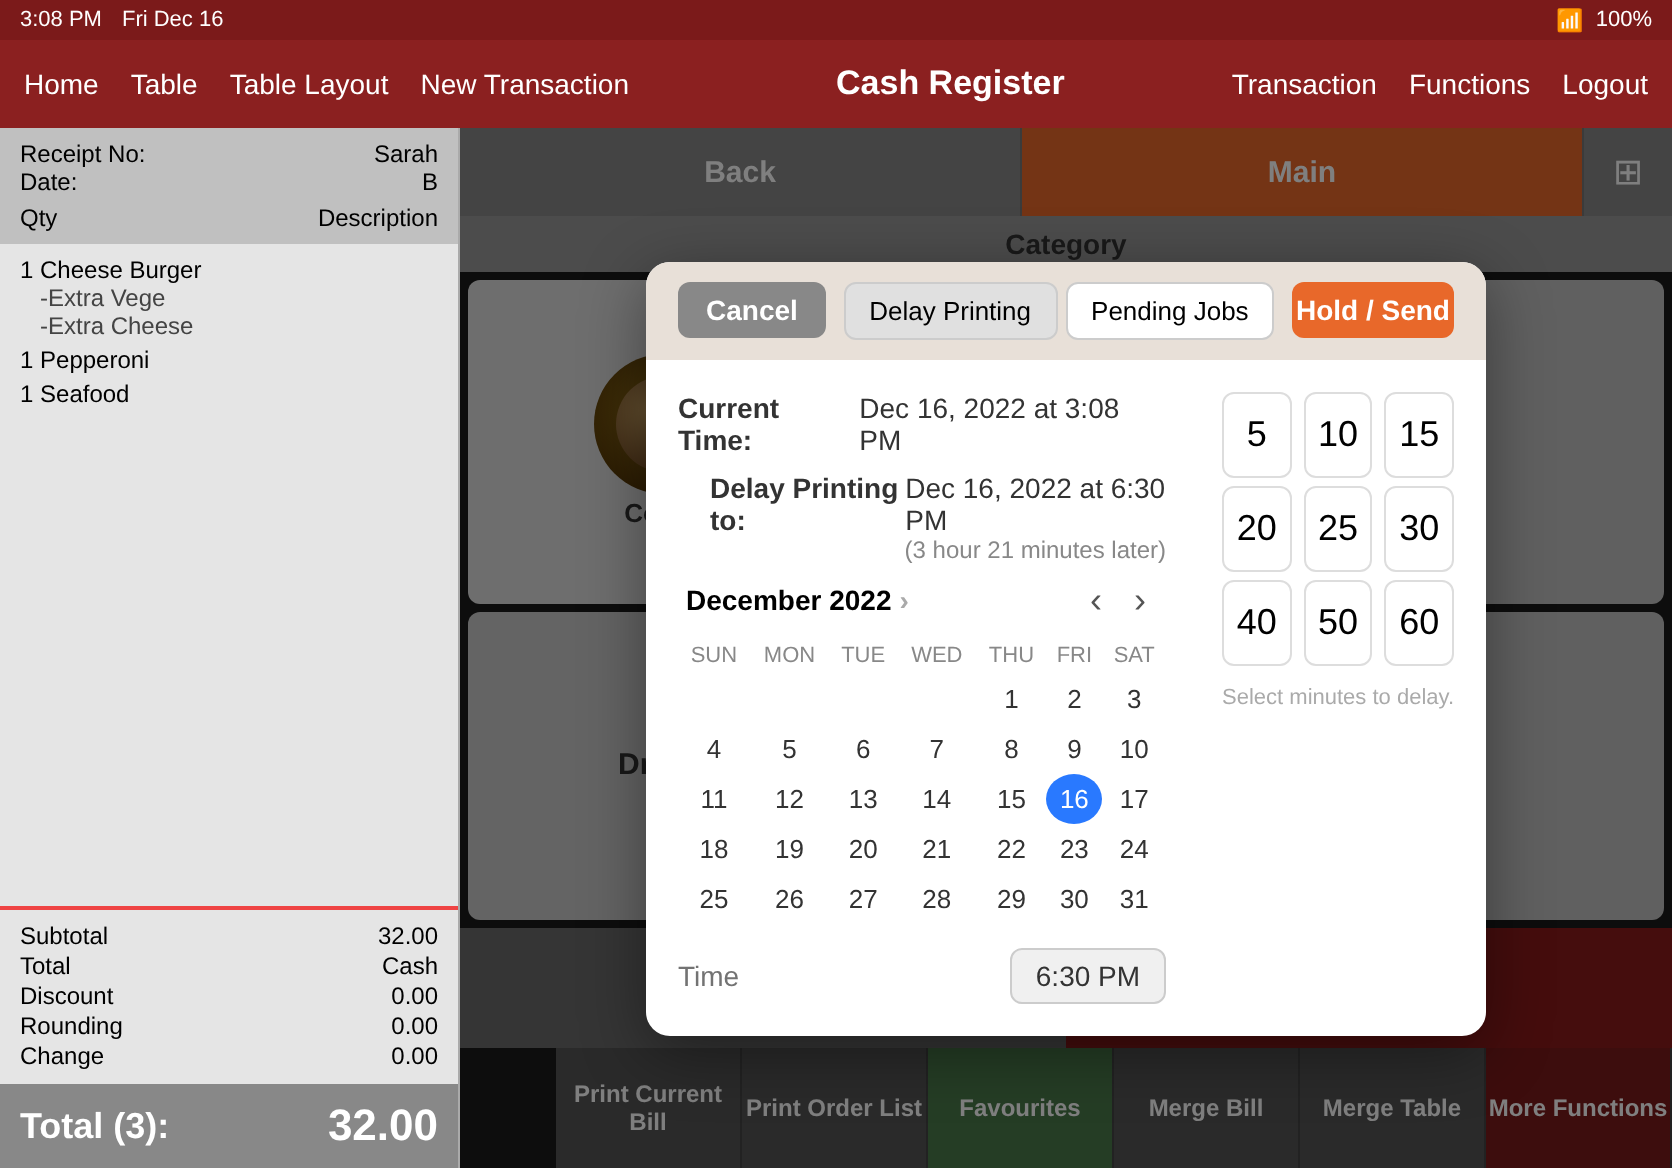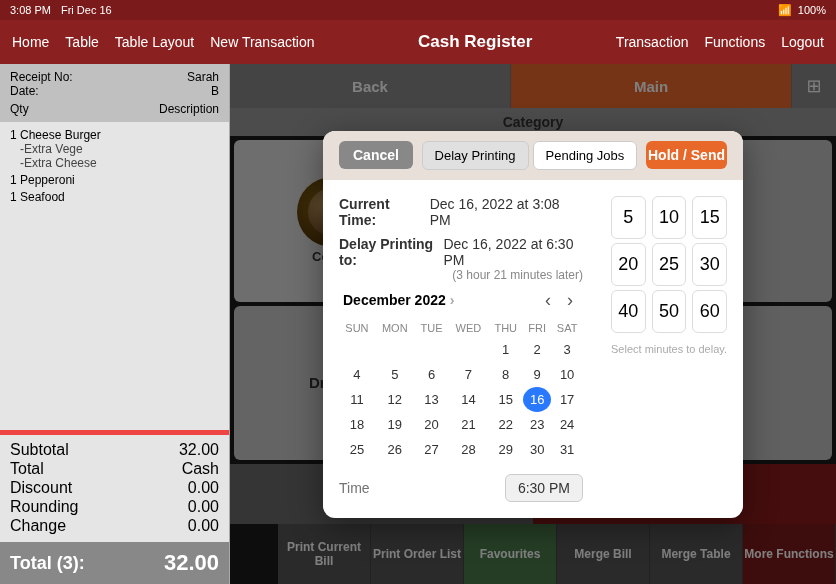--- a/index.html
+++ b/index.html
@@ -49,21 +49,21 @@
     }
     .receipt-header {
       background: #c0c0c0;
       padding: 6px 10px;
       font-size: 12px;
     }
     .receipt-header .row { display: flex; justify-content: space-between; }
     .receipt-items { flex: 1; padding: 6px 10px; font-size: 12px; }
     .receipt-item { margin-bottom: 3px; }
     .receipt-item .sub { margin-left: 10px; color: #444; }
-    .receipt-footer { padding: 6px 10px; font-size: 16px; border-top: 5px solid #ef4444; }
+    .receipt-footer { padding: 6px 10px; font-size: 12px; border-top: 2px solid #ef4444; }
     .receipt-footer .row { display: flex; justify-content: space-between; margin-bottom: 1px; }
     .receipt-total { background: #888; padding: 8px 10px; display: flex; justify-content: space-between; align-items: center; }
     .receipt-total .total-label { font-size: 18px; font-weight: bold; color: white; }
     .receipt-total .total-amount { font-size: 22px; font-weight: bold; color: white; }
 
     
     .sub-nav {
       display: flex;
       height: 44px;
       background: #888;
@@ -496,21 +496,21 @@
         </div>
 
         <div class="modal-body">
           <div style="display:flex; gap:16px;">
 
             <div style="flex:1;">
               <div class="modal-info-row">
                 <span class="modal-info-label">Current Time:</span>
                 <span class="modal-info-value">Dec 16, 2022 at 3:08 PM</span>
               </div>
-              <div class="modal-info-row" style="flex-direction:column; align-items:flex-end;">
+              <div class="modal-info-row" style="flex-direction:column; align-items:flex-end;margin-left:16px;">
                 <div style="display:flex;justify-content:space-between;width:100%;">
                   <span class="modal-info-label">Delay Printing to:</span>
                   <span class="modal-info-value">Dec 16, 2022 at 6:30 PM</span>
                 </div>
                 <span class="modal-info-sub">(3 hour 21 minutes later)</span>
               </div>
 
               <div class="calendar-nav">
                 <span class="cal-month">
                   <span>December 2022</span>

